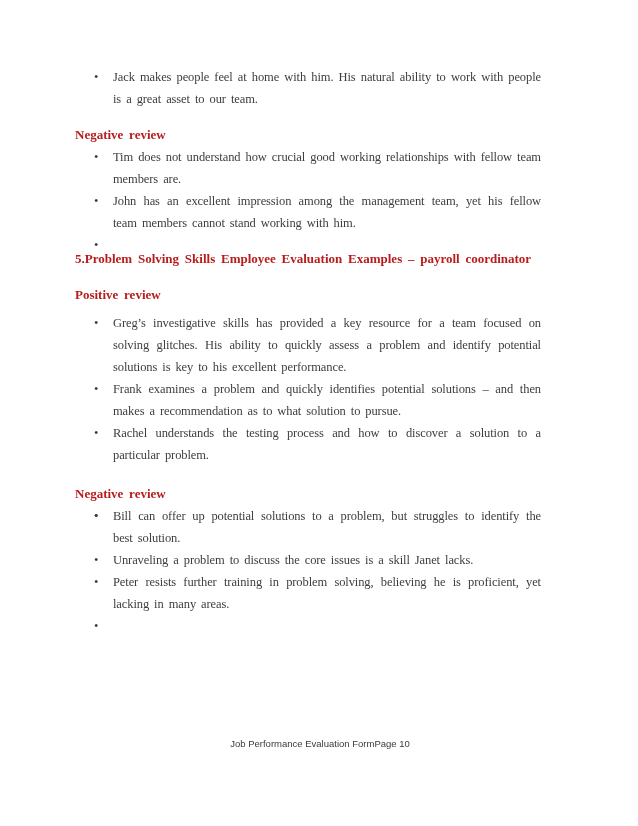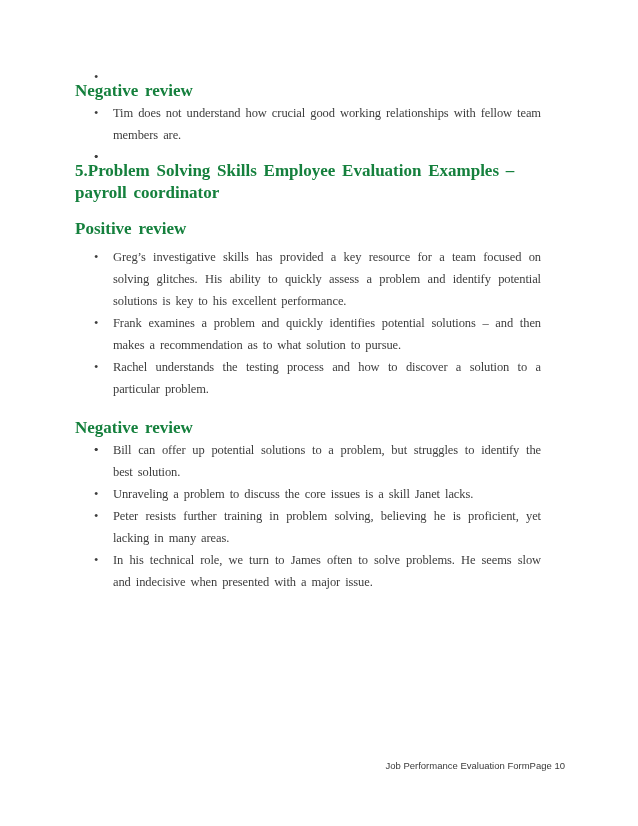--- a/index.html
+++ b/index.html
@@ -19,22 +19,22 @@
   .content {
     position: absolute;
     left: 75px;
     top: 66px;
     width: 466px;
     font-size: 12.5px;
     line-height: 22px;
   }
   .heading {
     font-weight: bold;
-    color: #15803d;
-    font-size: 17px;
+    color: #b91c1c;
+    font-size: 13px;
     line-height: 22px;
     margin: 14px 0 0 0;
     word-spacing: 2.5px;
   }
   .heading.tight { }
   .heading.after-gap { margin-top: 17px; }
   ul.bullets {
     margin: 0;
     padding: 0;
     list-style: none;
@@ -51,50 +51,52 @@
   ul.bullets li .bullet-dot {
     position: absolute;
     left: -19px;
     top: 0;
     color: #3d3d3d;
   }
   .footer {
     position: absolute;
     left: 75px;
     right: 73px;
-    top: 758px;
+    top: 736px;
     display: flex;
-    justify-content: flex-end;
+    justify-content: center;
     font-family: "Liberation Sans", sans-serif;
     font-size: 9.5px;
     color: #3a3a3a;
     line-height: 16px;
   }
 </style>
 </head>
 <body>
 
 <div class="page">
   <div class="content">
 
     <ul class="bullets">
       <li>
         <span class="bullet-dot">•</span>
+        <span>Jack makes people feel at home with him. His natural ability to work with people is a great asset to our team.</span>
       </li>
     </ul>
 
     <div class="heading">Negative review</div>
 
     <ul class="bullets">
       <li>
         <span class="bullet-dot">•</span>
         <span>Tim does not understand how crucial good working relationships with fellow team members are.</span>
       </li>
       <li>
         <span class="bullet-dot">•</span>
+        <span>John has an excellent impression among the management team, yet his fellow team members cannot stand working with him.</span>
       </li>
       <li>
         <span class="bullet-dot">•</span>
       </li>
     </ul>
 
     <div class="heading tight">5.Problem Solving Skills Employee Evaluation Examples – payroll coordinator</div>
 
     <div class="heading tight">Positive review</div>
 
@@ -126,21 +128,20 @@
       <li>
         <span class="bullet-dot">•</span>
         <span>Unraveling a problem to discuss the core issues is a skill Janet lacks.</span>
       </li>
       <li>
         <span class="bullet-dot">•</span>
         <span>Peter resists further training in problem solving, believing he is proficient, yet lacking in many areas.</span>
       </li>
       <li>
         <span class="bullet-dot">•</span>
-        <span>In his technical role, we turn to James often to solve problems. He seems slow and indecisive when presented with a major issue.</span>
       </li>
     </ul>
 
   </div>
 
   <div class="footer">
     <span>Job Performance Evaluation Form</span>
     <span>Page 10</span>
   </div>
 </div>

